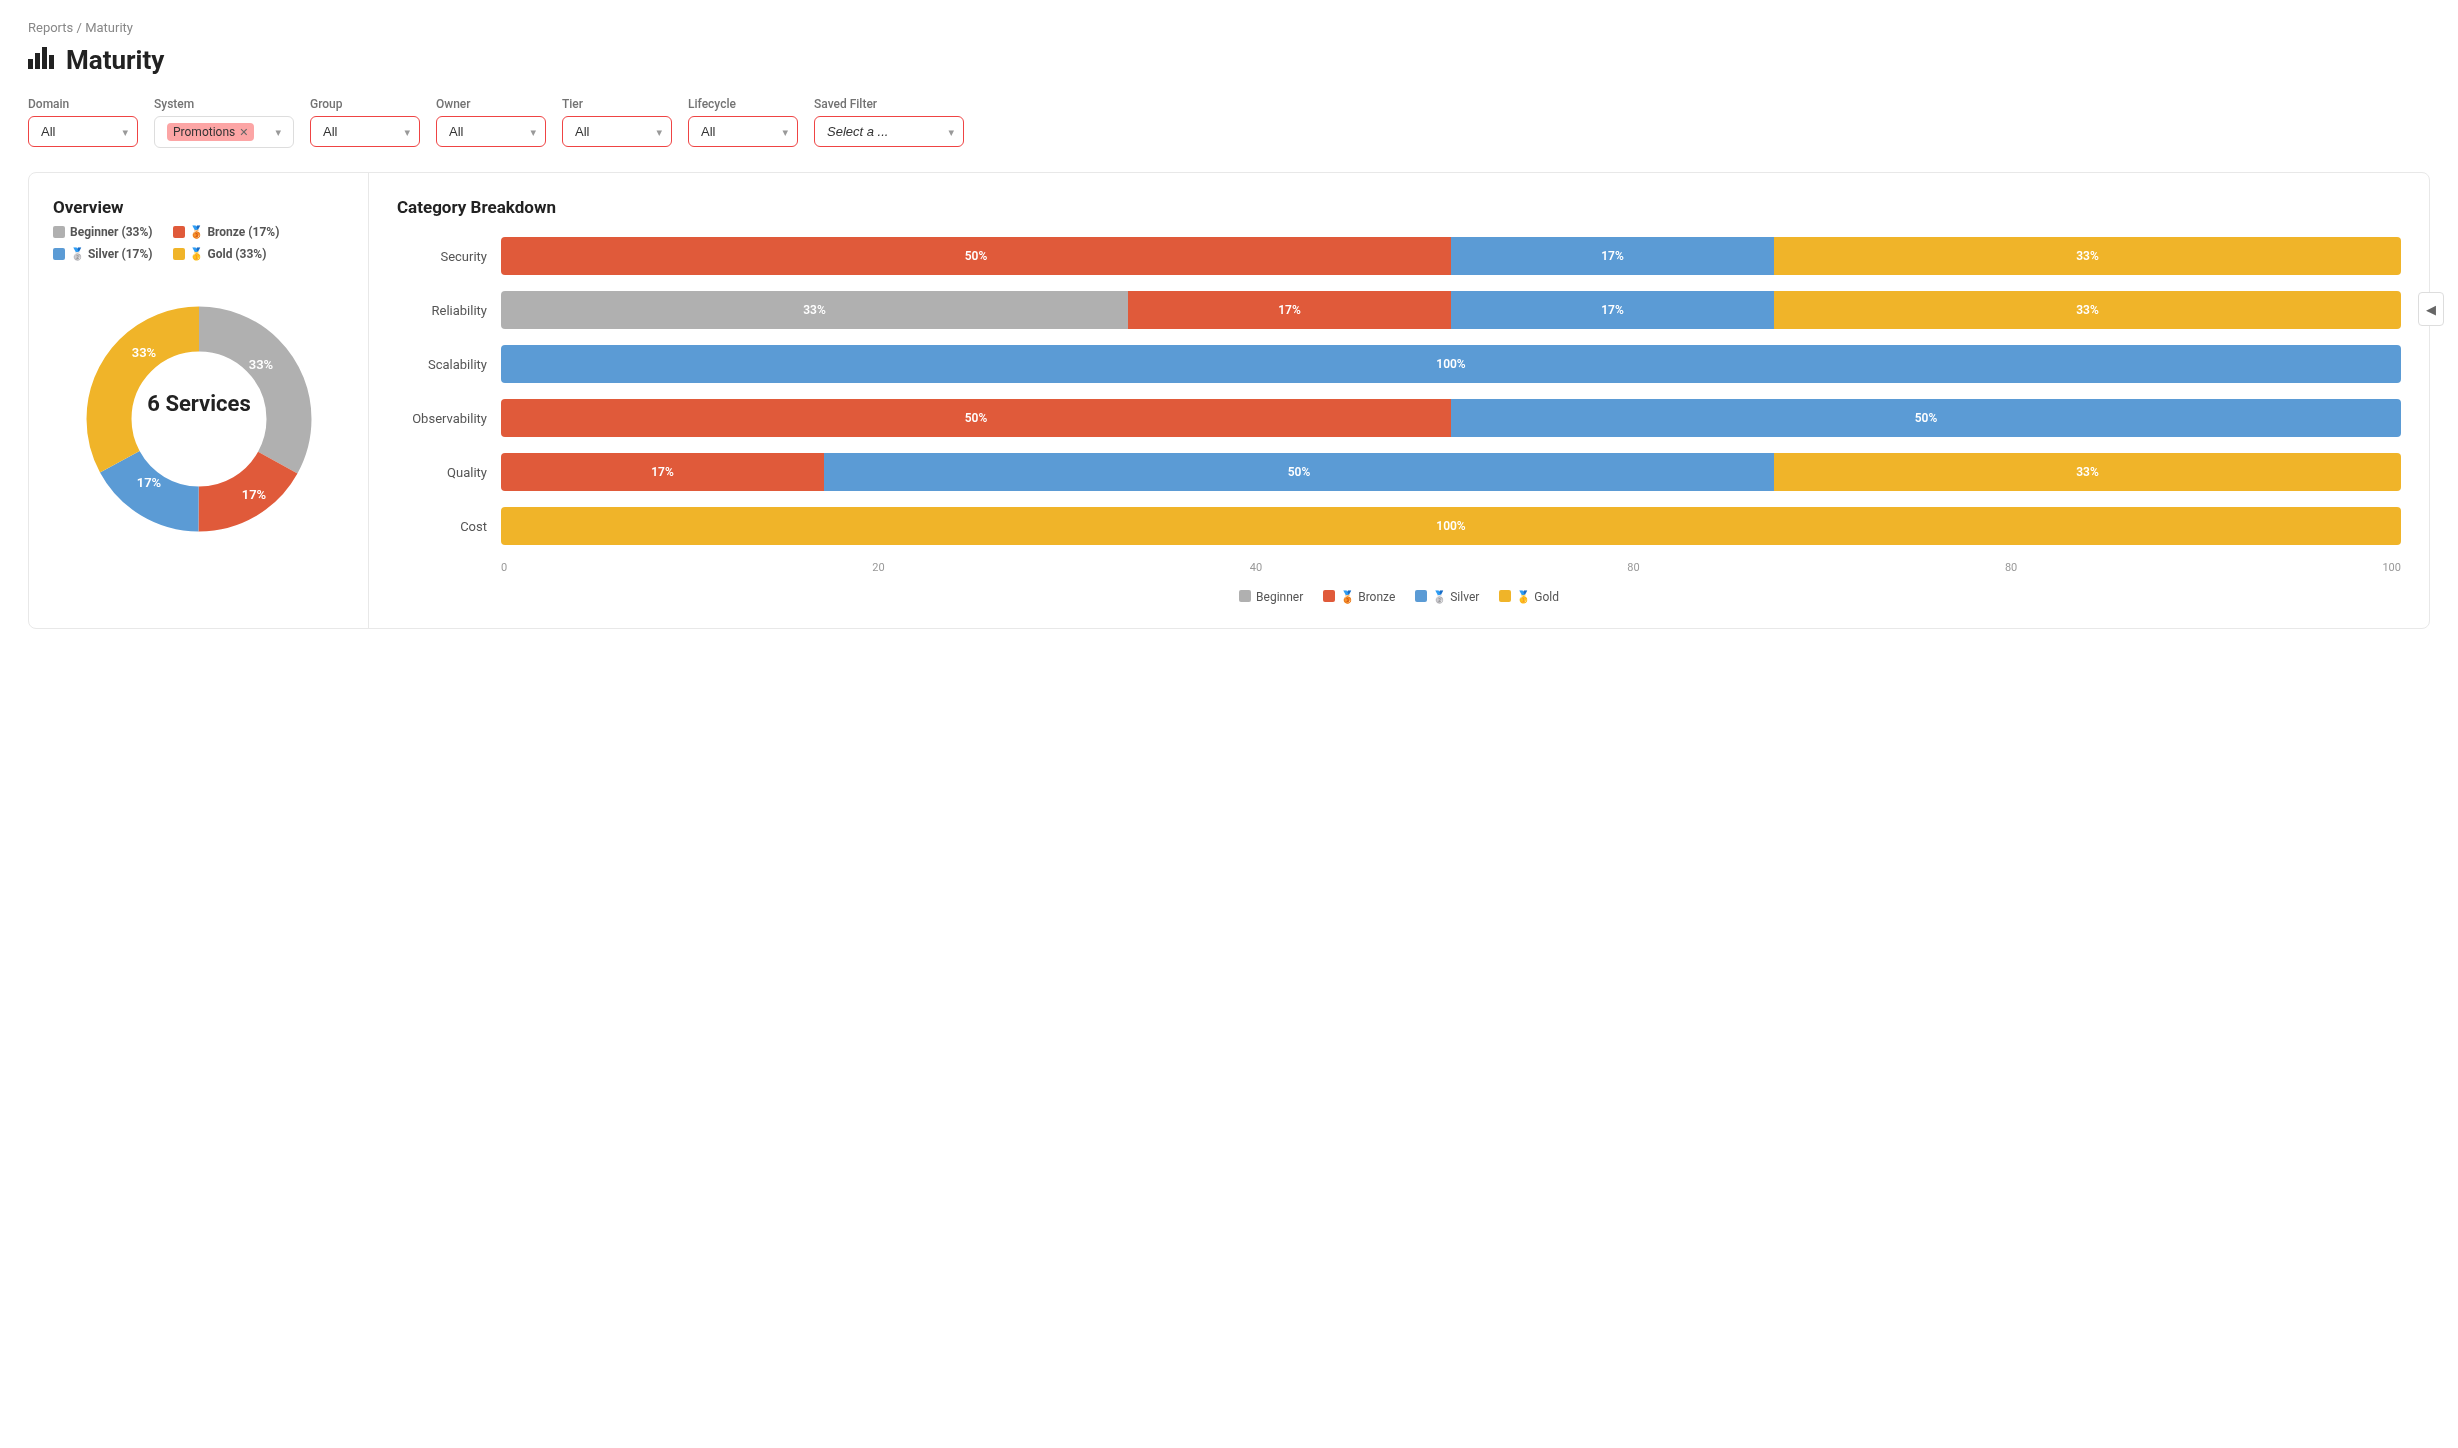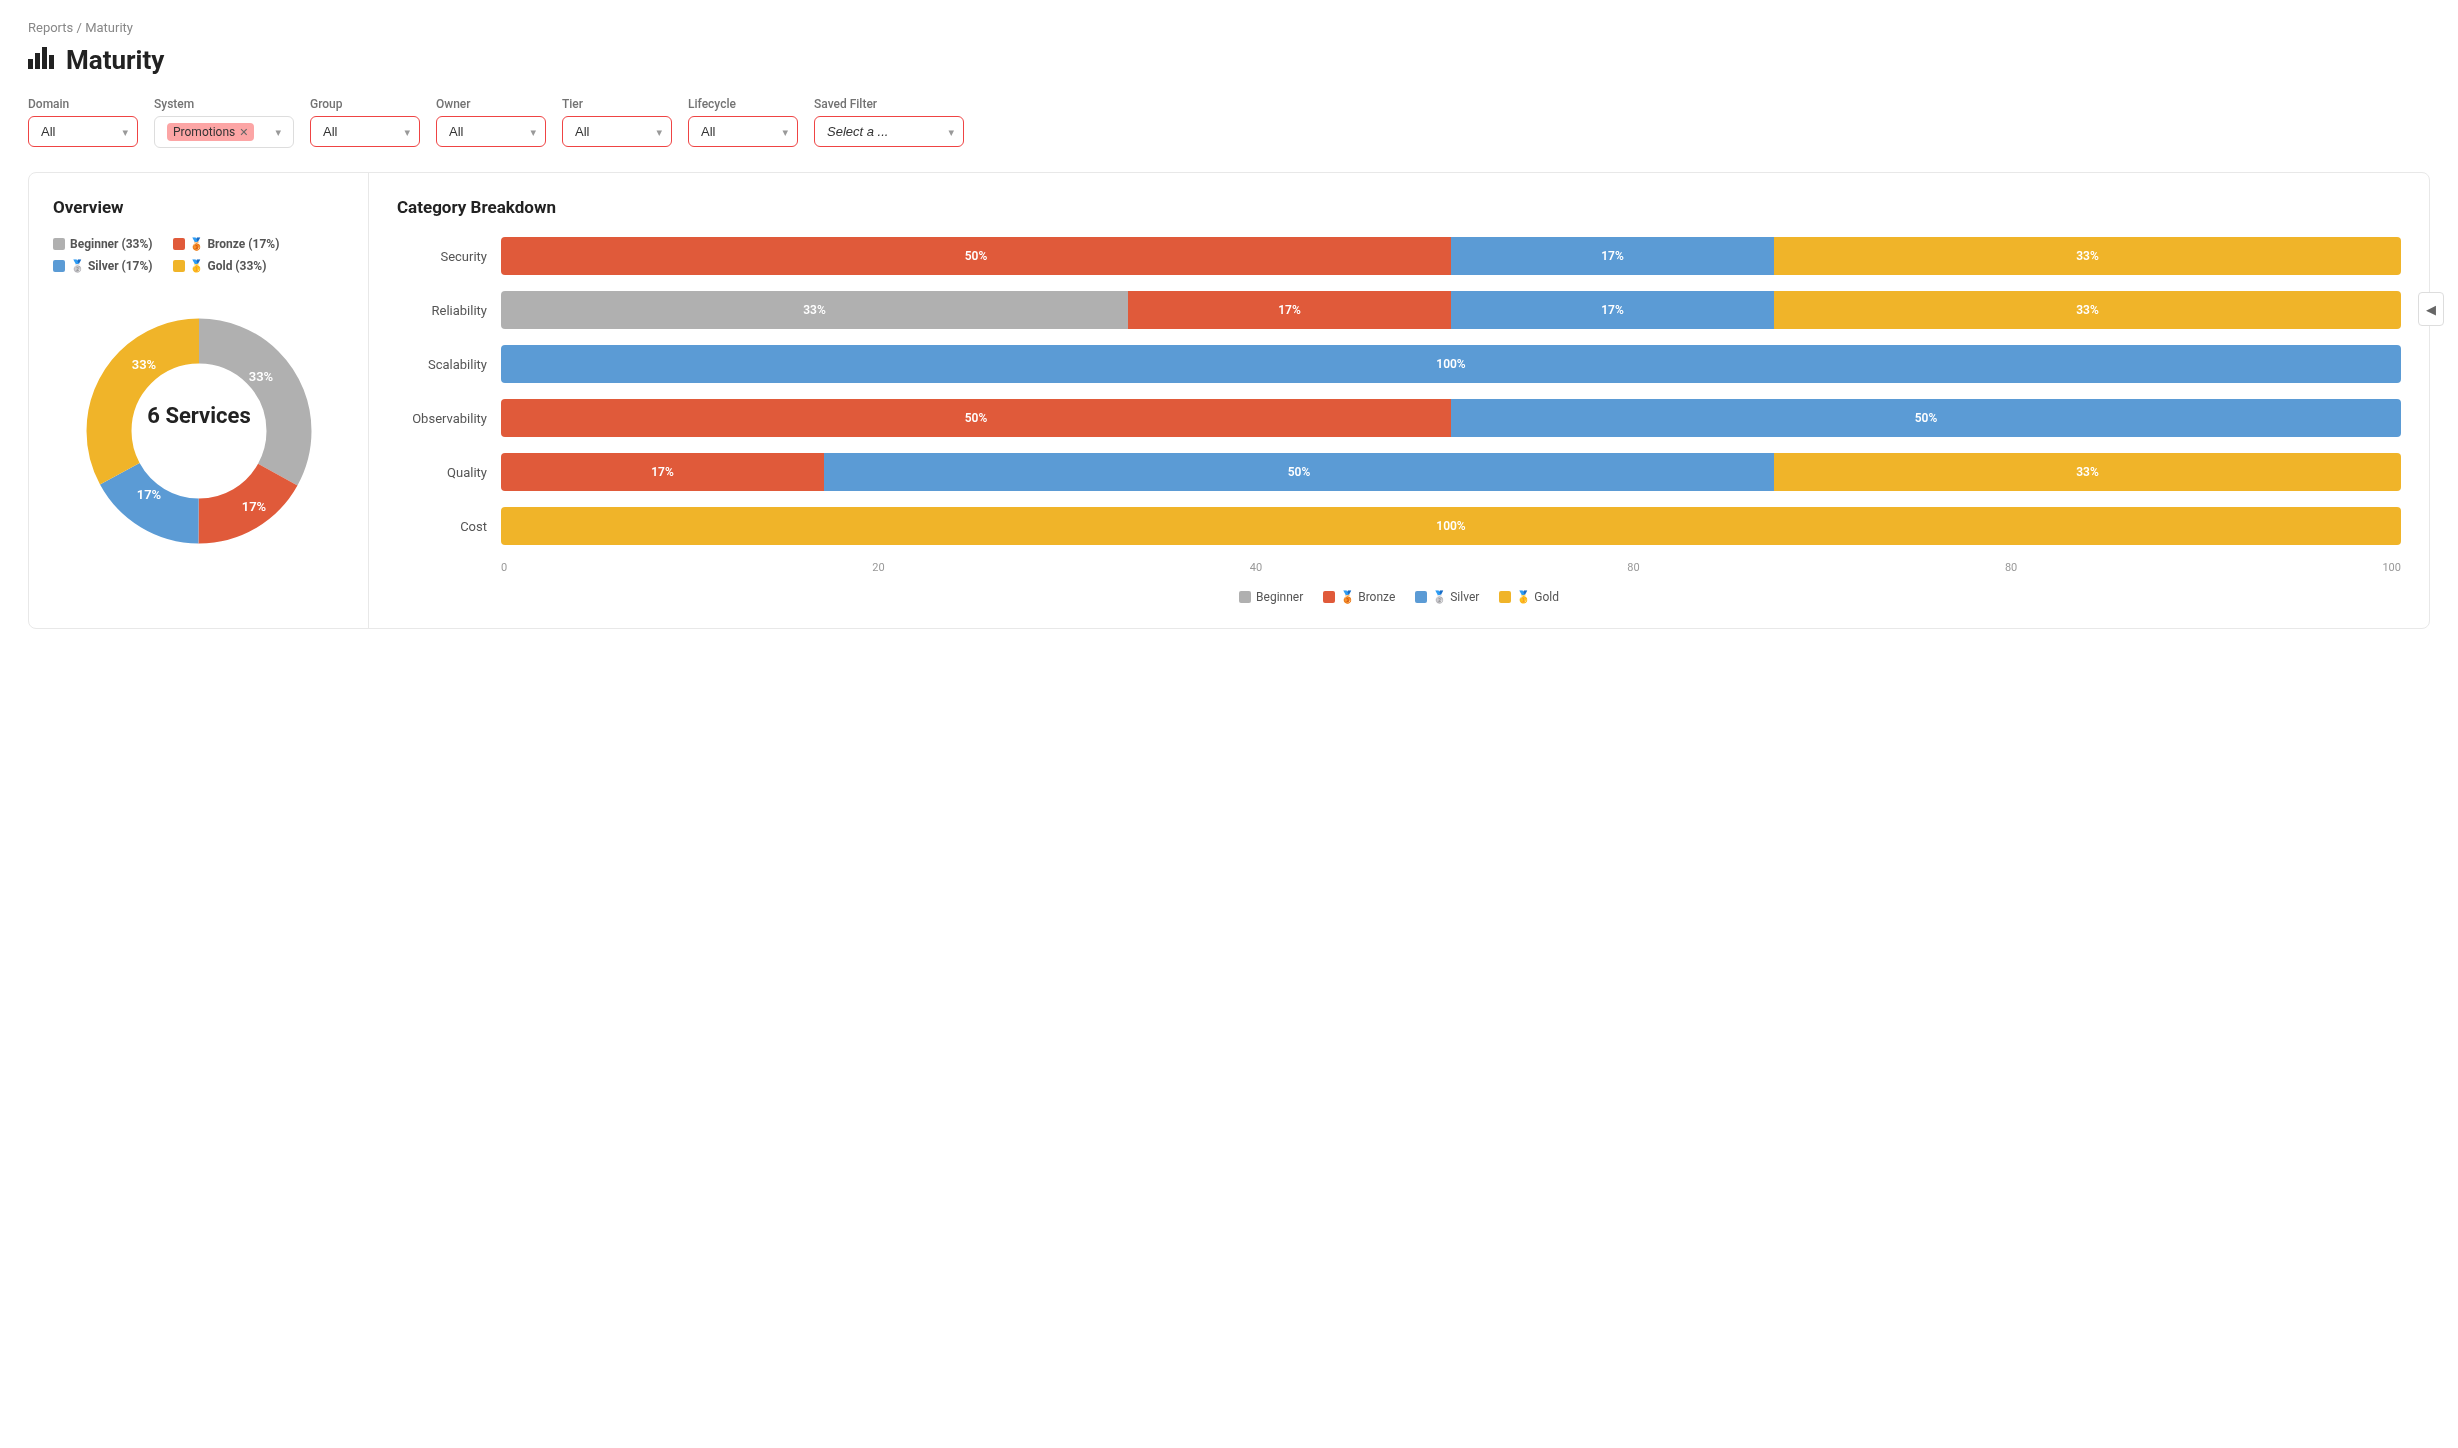--- a/index.html
+++ b/index.html
@@ -15,35 +15,35 @@
     .filter-label { font-size: 12px; color: #737373; font-weight: 500; }
     .filter-select { border: 1px solid #ef4444; border-radius: 6px; padding: 7px 30px 7px 12px; font-size: 13px; color: #333; background: #fff; appearance: none; min-width: 110px; cursor: pointer; position: relative; }
     .select-wrapper { position: relative; display: inline-block; }
     .select-wrapper::after { content: '▾'; position: absolute; right: 10px; top: 50%; transform: translateY(-50%); color: #999; pointer-events: none; font-size: 11px; }
     .filter-tag-wrapper { border: 1px solid #ddd; border-radius: 6px; padding: 6px 12px; font-size: 13px; color: #333; background: #fff; display: flex; align-items: center; gap: 6px; min-width: 140px; cursor: pointer; }
     .filter-tag { background: #fca5a5; border-radius: 4px; padding: 2px 6px; display: flex; align-items: center; gap: 4px; font-size: 12px; }
     .filter-tag-close { cursor: pointer; color: #666; font-size: 11px; }
     .filter-chevron { margin-left: auto; color: #999; font-size: 11px; }
     .main-content { display: flex; gap: 0; border: 1px solid #e8e8e8; border-radius: 8px; background: #fff; overflow: hidden; }
     .overview-panel { width: 340px; min-width: 340px; border-right: 1px solid #e8e8e8; padding: 24px; }
-    .panel-title { font-size: 17px; font-weight: 700; color: #222; margin-bottom: 20px; }
+    .panel-title { font-size: 17px; font-weight: 700; color: #222; margin-bottom: 8px; }
     .legend { display: flex; flex-wrap: wrap; gap: 8px 20px; margin-bottom: 18px; font-weight: bold; }
     .legend-item { display: flex; align-items: center; gap: 5px; font-size: 12px; color: #555; }
     .legend-color { width: 12px; height: 12px; border-radius: 2px; }
     .donut-container { display: flex; justify-content: center; align-items: center; padding: 10px 0 20px; }
     .breakdown-panel { flex: 1; padding: 24px 28px; }
     .chart-area { margin-top: 20px; }
     .bar-row { display: flex; align-items: center; margin-bottom: 16px; gap: 14px; }
     .bar-label { width: 90px; text-align: right; font-size: 13px; color: #555; flex-shrink: 0; }
     .bar-track { flex: 1; display: flex; height: 38px; border-radius: 4px; overflow: hidden; }
     .bar-segment { display: flex; align-items: center; justify-content: center; font-size: 12px; font-weight: 600; color: #fff; min-width: 0; }
     .axis { display: flex; align-items: center; margin-top: 8px; margin-left: 104px; }
     .axis-labels { display: flex; justify-content: space-between; flex: 1; font-size: 11px; color: #999; }
     .bottom-legend { display: flex; gap: 20px; justify-content: center; margin-top: 16px; font-size: 12px; color: #555; }
-    .bottom-legend-item { display: flex; align-items: center; gap: 5px; }
+    .bottom-legend-item { display: flex; align-items: flex-start; gap: 5px; }
     .collapse-btn { position: absolute; right: -14px; top: 50%; transform: translateY(-50%); background: #fff; border: 1px solid #ddd; border-radius: 4px; width: 26px; height: 34px; display: flex; align-items: center; justify-content: center; cursor: pointer; color: #666; font-size: 13px; z-index: 10; }
     .main-wrapper { position: relative; }
     .color-beginner { background: #b0b0b0; }
     .color-bronze { background: #e05a3a; }
     .color-silver { background: #5b9bd5; }
     .color-gold { background: #f0b429; }
   </style>
 </head>
 <body>
 

